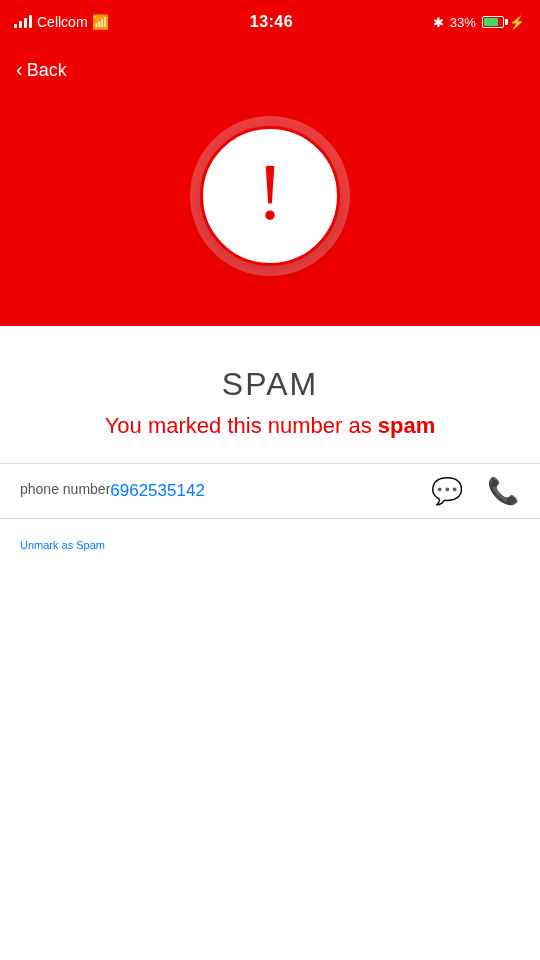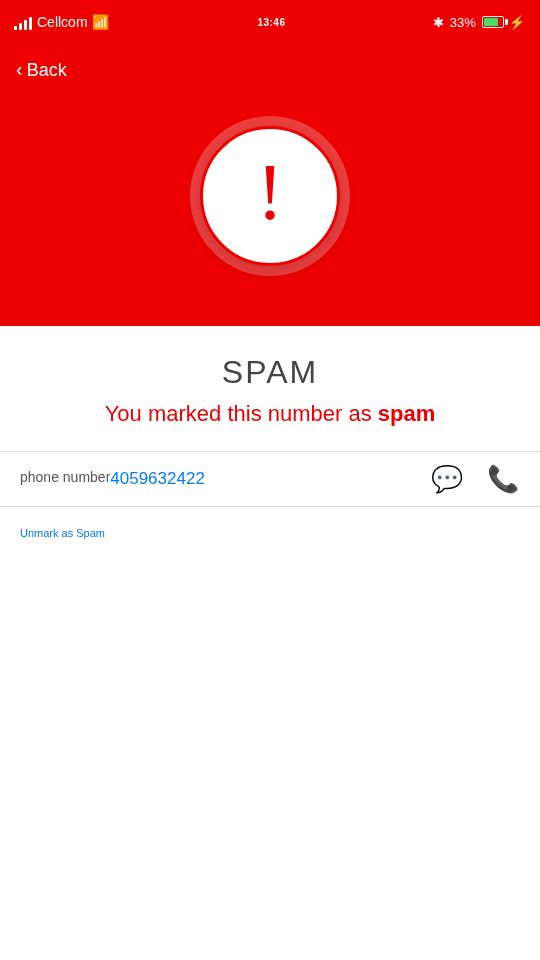--- a/index.html
+++ b/index.html
@@ -23,21 +23,21 @@
       align-items: center;
       justify-content: space-between;
       padding: 0 14px;
       color: #fff;
       font-size: 14px;
       font-weight: 500;
     }
 
     .status-left {
       display: flex;
-      align-items: flex-end;
+      align-items: flex-start;
       gap: 5px;
     }
 
     .signal-bars {
       display: flex;
       align-items: flex-end;
       gap: 2px;
       height: 14px;
     }
 
@@ -45,21 +45,21 @@
       width: 3px;
       background: #fff;
       border-radius: 1px;
     }
 
     .wifi-icon {
       font-size: 14px;
     }
 
     .status-center {
-      font-size: 10px;
+      font-size: 16px;
       font-weight: 600;
       letter-spacing: 0.5px;
     }
 
     .status-right {
       display: flex;
       align-items: center;
       gap: 6px;
       font-size: 13px;
     }
@@ -167,21 +167,21 @@
       font-family: Georgia, serif;
     }
 
     
     .content-section {
       width: 100%;
       background: #fff;
       display: flex;
       flex-direction: column;
       align-items: center;
-      padding-top: 28px;
+      padding-top: 40px;
     }
 
     .spam-title {
       font-size: 32px;
       font-weight: 400;
       color: #444;
       letter-spacing: 2px;
       margin-bottom: 10px;
     }
 
@@ -298,21 +298,21 @@
   <div class="spam-title">SPAM</div>
   <div class="spam-subtitle">
     <span>You marked this number as </span><strong>spam</strong>
   </div>
 
   <div class="divider"></div>
 
   <div class="phone-row">
     <div class="phone-info">
       <span class="phone-label">phone number</span>
-      <span class="phone-number">4059632422</span>
+      <span class="phone-number">6962535142</span>
     </div>
     <div class="phone-actions">
       <span class="action-icon" title="message">💬</span>
       <span class="action-icon" title="call">📞</span>
     </div>
   </div>
 
   <div class="unmark-section">
     <span class="unmark-link">Unmark as Spam</span>
   </div>

